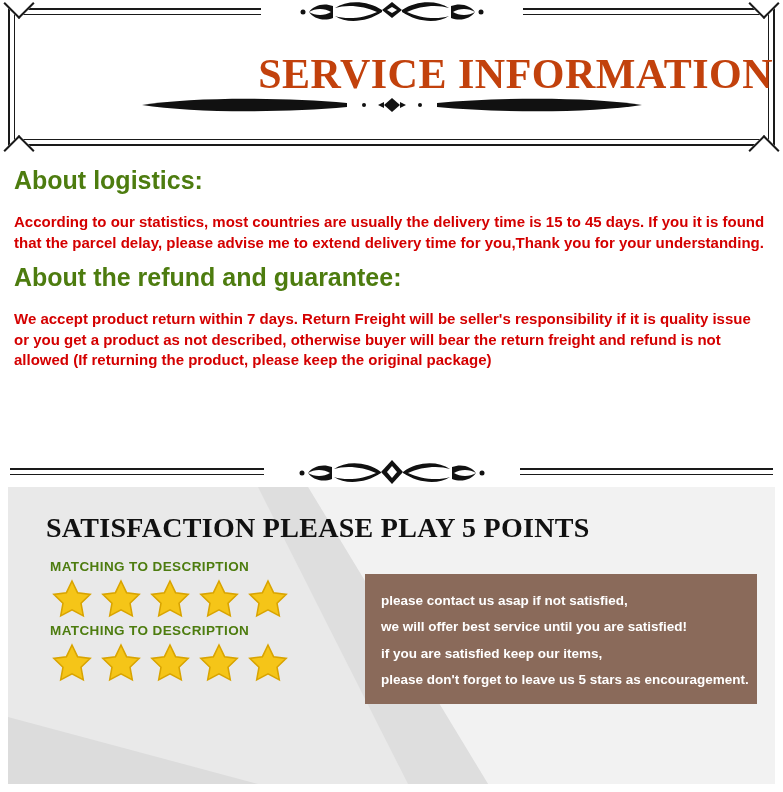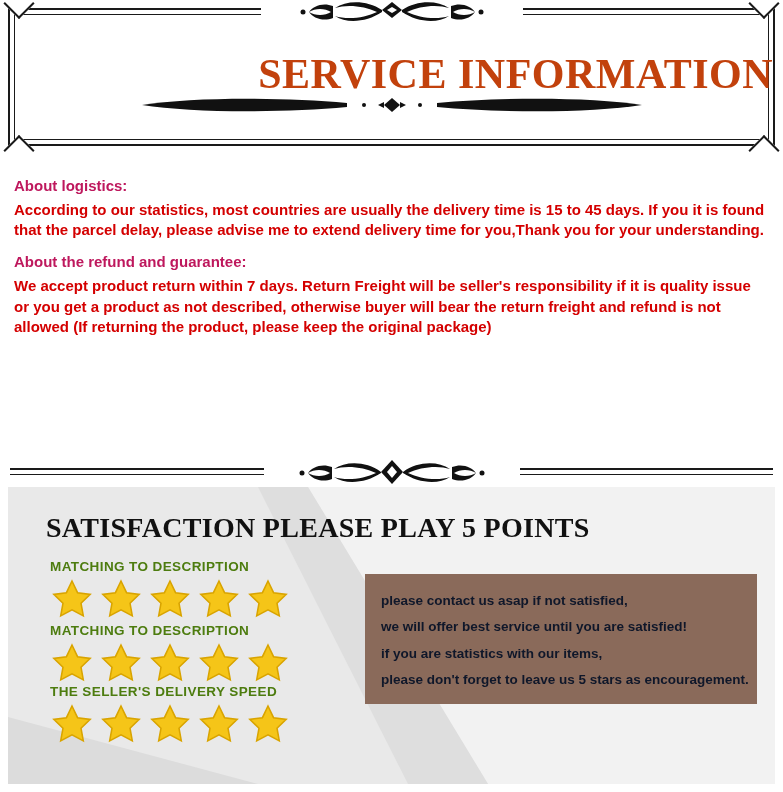--- a/index.html
+++ b/index.html
@@ -93,31 +93,31 @@
   
   .content {
     position: absolute;
     left: 14px;
     top: 165px;
     width: 755px;
   }
   .sec-head {
     font-family: "Liberation Sans", sans-serif;
     font-weight: bold;
-    font-size: 15px;
-    color: #be185d;
-    margin: 12px 0 2px 0;
+    font-size: 25px;
+    color: #4d7c0f;
+    margin: 0 0 2px 0;
     line-height: 1.25;
   }
   .sec-body {
     font-family: "Liberation Sans", sans-serif;
     font-weight: bold;
     font-size: 15px;
     color: #d40000;
-    margin: 4px 0 8px 0;
+    margin: 16px 0 8px 0;
     line-height: 1.38;
   }
   .sec-body.tight { margin-bottom: 6px; }
 
   
   .panel {
     position: absolute;
     left: 8px;
     top: 487px;
     width: 767px;
@@ -169,21 +169,21 @@
     top: 87px;
     width: 392px;
     height: 130px;
     background: #8a6a5a;
     padding: 14px 16px 0 16px;
   }
   .note-line {
     font-family: "Liberation Sans", sans-serif;
     font-weight: bold;
     font-size: 13.5px;
-    color: #0f172a;
+    color: #ffffff;
     line-height: 1.95;
     white-space: nowrap;
   }
 </style>
 </head>
 <body>
 
 <div id="page">
 
   <div class="header-frame">
@@ -294,42 +294,22 @@
           </svg>
         <svg class="star-svg" width="48" height="46" viewBox="0 0 24 24">
             <path d="M12 2.6l2.9 6.1 6.6.9-4.8 4.6 1.2 6.6L12 17.7 6.1 20.8l1.2-6.6L2.5 9.6l6.6-.9z" fill="#f5c518" stroke="#d9a400" stroke-width="0.8"></path>
           </svg>
         <svg class="star-svg" width="48" height="46" viewBox="0 0 24 24">
             <path d="M12 2.6l2.9 6.1 6.6.9-4.8 4.6 1.2 6.6L12 17.7 6.1 20.8l1.2-6.6L2.5 9.6l6.6-.9z" fill="#f5c518" stroke="#d9a400" stroke-width="0.8"></path>
           </svg>
       </div>
     </div>
 
-    <div class="rate-group g3">
-      <div class="rate-label">THE SELLER'S DELIVERY SPEED</div>
-      <div class="stars">
-        <svg class="star-svg" width="48" height="46" viewBox="0 0 24 24">
-            <path d="M12 2.6l2.9 6.1 6.6.9-4.8 4.6 1.2 6.6L12 17.7 6.1 20.8l1.2-6.6L2.5 9.6l6.6-.9z" fill="#f5c518" stroke="#d9a400" stroke-width="0.8"></path>
-          </svg>
-        <svg class="star-svg" width="48" height="46" viewBox="0 0 24 24">
-            <path d="M12 2.6l2.9 6.1 6.6.9-4.8 4.6 1.2 6.6L12 17.7 6.1 20.8l1.2-6.6L2.5 9.6l6.6-.9z" fill="#f5c518" stroke="#d9a400" stroke-width="0.8"></path>
-          </svg>
-        <svg class="star-svg" width="48" height="46" viewBox="0 0 24 24">
-            <path d="M12 2.6l2.9 6.1 6.6.9-4.8 4.6 1.2 6.6L12 17.7 6.1 20.8l1.2-6.6L2.5 9.6l6.6-.9z" fill="#f5c518" stroke="#d9a400" stroke-width="0.8"></path>
-          </svg>
-        <svg class="star-svg" width="48" height="46" viewBox="0 0 24 24">
-            <path d="M12 2.6l2.9 6.1 6.6.9-4.8 4.6 1.2 6.6L12 17.7 6.1 20.8l1.2-6.6L2.5 9.6l6.6-.9z" fill="#f5c518" stroke="#d9a400" stroke-width="0.8"></path>
-          </svg>
-        <svg class="star-svg" width="48" height="46" viewBox="0 0 24 24">
-            <path d="M12 2.6l2.9 6.1 6.6.9-4.8 4.6 1.2 6.6L12 17.7 6.1 20.8l1.2-6.6L2.5 9.6l6.6-.9z" fill="#f5c518" stroke="#d9a400" stroke-width="0.8"></path>
-          </svg>
-      </div>
-    </div>
 
     <div class="note-box">
       <div class="note-line">please contact us asap if not satisfied,</div>
       <div class="note-line">we will offer best service until you are satisfied!</div>
-      <div class="note-line">if you are statistics with our items,</div>
+      <div class="note-line">if you are satisfied keep our items,</div>
       <div class="note-line">please don't forget to leave us 5 stars as encouragement.</div>
     </div>
   </div>
 
 </div>
 
 </body></html>

